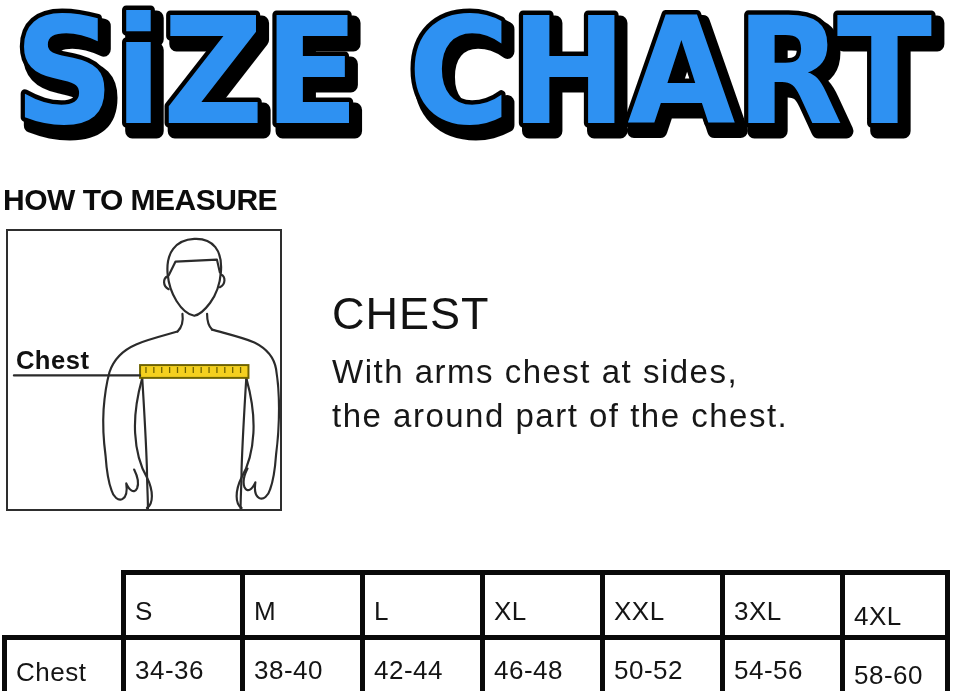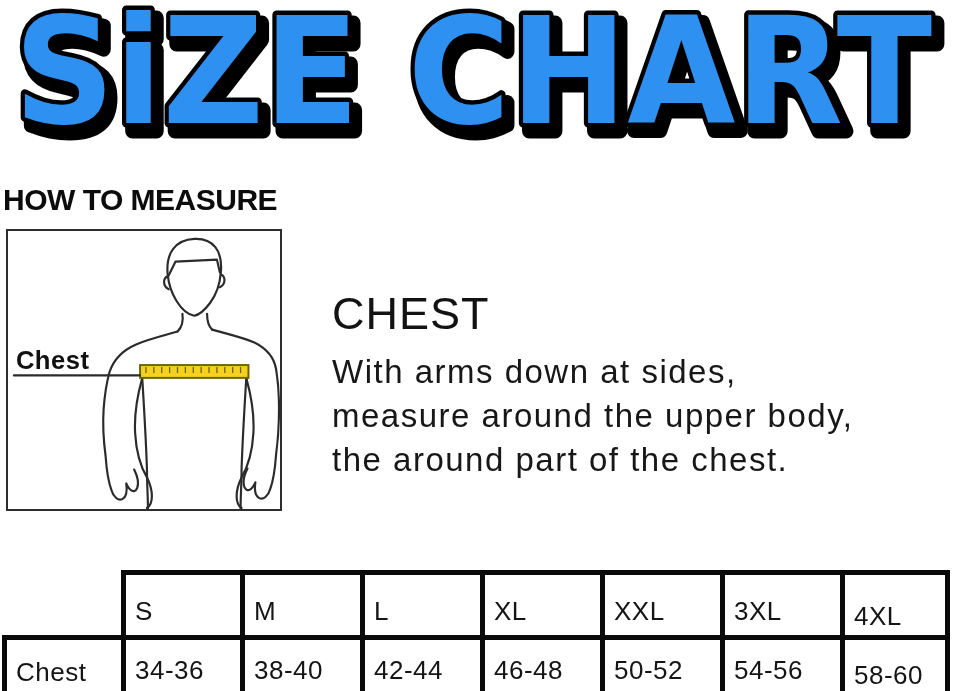--- a/index.html
+++ b/index.html
@@ -88,22 +88,21 @@
     <rect x="134" y="136" width="110" height="13" class="tape-stroke" stroke-width="2" fill="#F4D01F"></rect>
     <path class="tape-stroke" fill="none" stroke-width="1.3" d="M140,138v6M148,138v6M156,138v6M164,138v6M172,138v6M180,138v6M188,138v6M196,138v6M204,138v6M212,138v6M220,138v6M228,138v6M236,138v6"></path>
 
     <path class="body-line" d="M 6,146.5 L 134,146.5" stroke-width="2.4"></path>
     <text class="chest-label-text" x="8" y="140">Chest</text>
   </svg>
 </div>
 
 <div class="measure-block">
   <h3 class="measure-heading">CHEST</h3>
-  <p class="measure-line">With arms down at sides,</p>
-  <p class="measure-line">measure around the upper body,</p>
+  <p class="measure-line">With arms chest at sides,</p>
   <p class="measure-line">the around part of the chest.</p>
 </div>
 
 <table class="size-table">
   <colgroup>
     <col style="width:119px">
       <col style="width:119px">
       <col style="width:120px">
       <col style="width:120px">
     <col style="width:120px">

